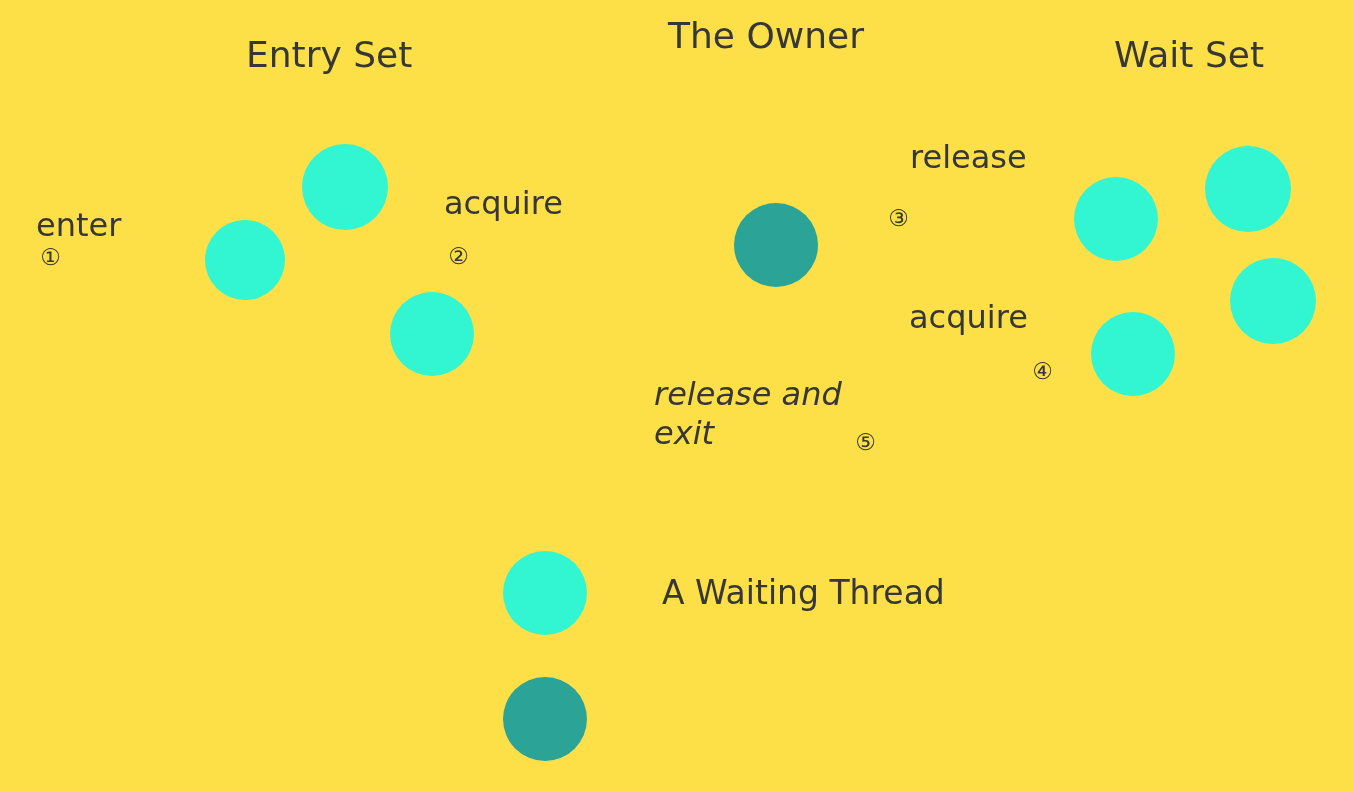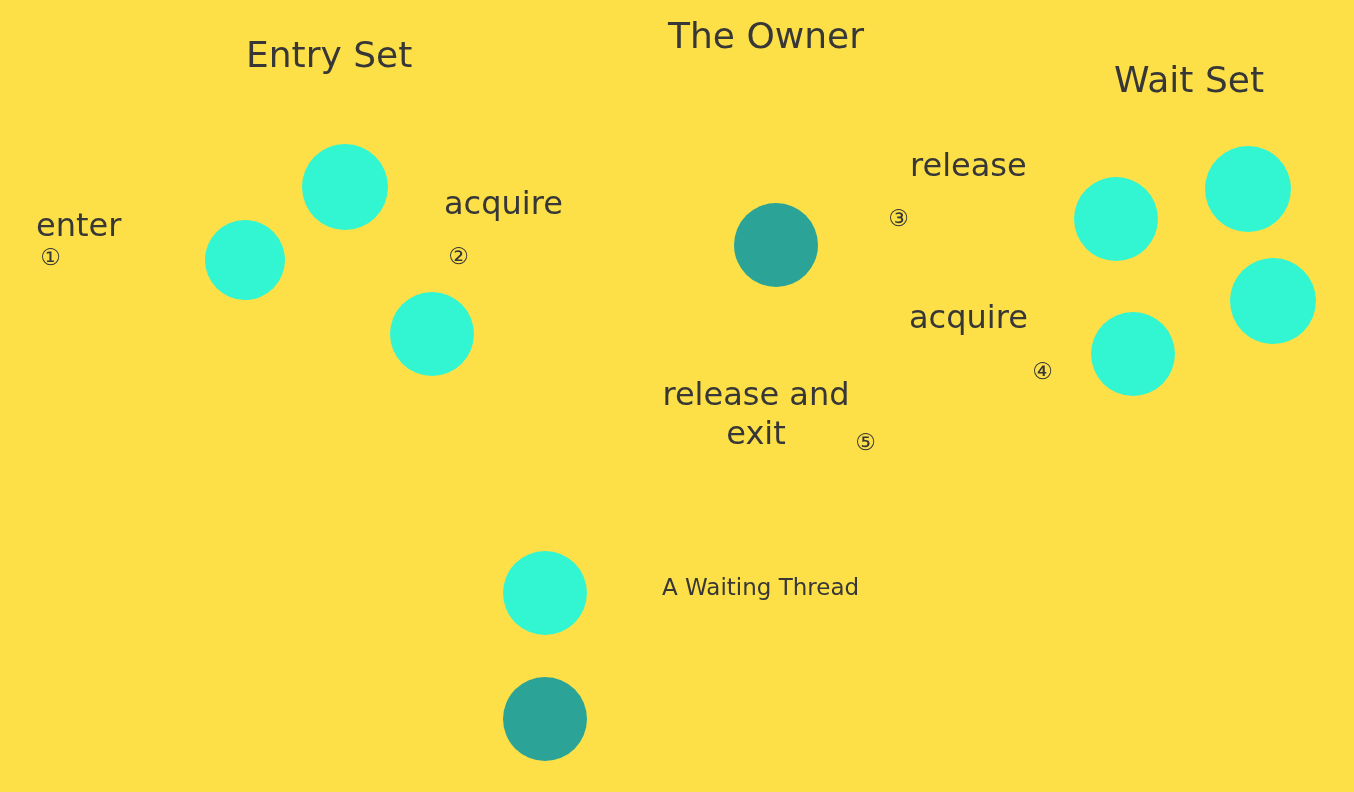--- a/index.html
+++ b/index.html
@@ -29,25 +29,25 @@
   .heading {
     font-size: 36px;
     font-weight: 400;
   }
   .step-text {
     font-size: 32px;
     font-weight: 400;
   }
   .step-text.two-line {
     white-space: normal;
-    text-align: center;
     line-height: 1.22;
+    font-style: italic;
   }
   .legend-text {
-    font-size: 23px;
+    font-size: 33px;
     font-weight: 400;
   }
   .step-num {
     position: absolute;
     color: #373737;
     font-size: 23px;
     width: 33px;
     height: 33px;
     line-height: 33px;
     text-align: center;
@@ -55,40 +55,40 @@
 </style>
 </head>
 <body>
 
 <div id="stage">
 
   <div class="label heading" style="left:246px; top:36px;">Entry Set</div>
 
   <div class="label heading" style="left:668px; top:17px;">The Owner</div>
 
-  <div class="label heading" style="left:1114px; top:61px;">Wait Set</div>
+  <div class="label heading" style="left:1114px; top:36px;">Wait Set</div>
 
   <div class="circle" style="left:205px; top:220px; width:80px; height:80px; background:#32f5d2;"></div>
   <div class="circle" style="left:302px; top:144px; width:86px; height:86px; background:#32f5d2;"></div>
   <div class="circle" style="left:390px; top:292px; width:84px; height:84px; background:#32f5d2;"></div>
 
   <div class="circle" style="left:734px; top:203px; width:84px; height:84px; background:#2ba497;"></div>
 
   <div class="circle" style="left:1074px; top:177px; width:84px; height:84px; background:#32f5d2;"></div>
   <div class="circle" style="left:1205px; top:146px; width:86px; height:86px; background:#32f5d2;"></div>
   <div class="circle" style="left:1230px; top:258px; width:86px; height:86px; background:#32f5d2;"></div>
   <div class="circle" style="left:1091px; top:312px; width:84px; height:84px; background:#32f5d2;"></div>
 
   <div class="label step-text" style="left:36px; top:208px;">enter</div>
   <div class="step-num" style="left:34px; top:241px;">①</div>
 
   <div class="label step-text" style="left:444px; top:186px;">acquire</div>
   <div class="step-num" style="left:442px; top:240px;">②</div>
 
-  <div class="label step-text" style="left:910px; top:148px;">release</div>
+  <div class="label step-text" style="left:910px; top:140px;">release</div>
   <div class="step-num" style="left:882px; top:202px;">③</div>
 
   <div class="label step-text" style="left:909px; top:300px;">acquire</div>
   <div class="step-num" style="left:1026px; top:355px;">④</div>
 
   <div class="label step-text two-line" style="left:654px; top:375px; width:204px;">release and exit</div>
   <div class="step-num" style="left:849px; top:426px;">⑤</div>
 
   <div class="circle" style="left:503px; top:551px; width:84px; height:84px; background:#32f5d2;"></div>
   <div class="label legend-text" style="left:662px; top:575px;">A Waiting Thread</div>

